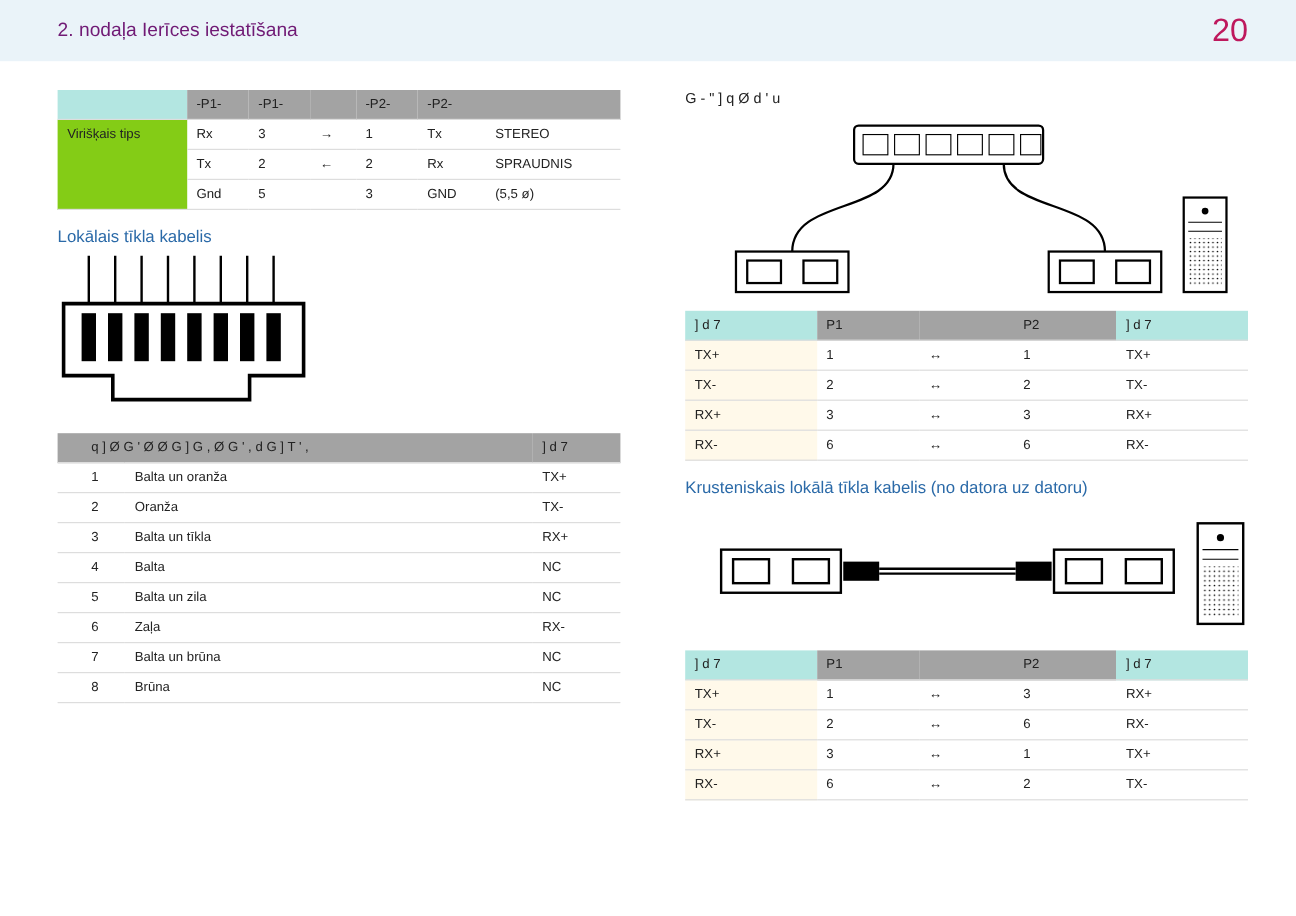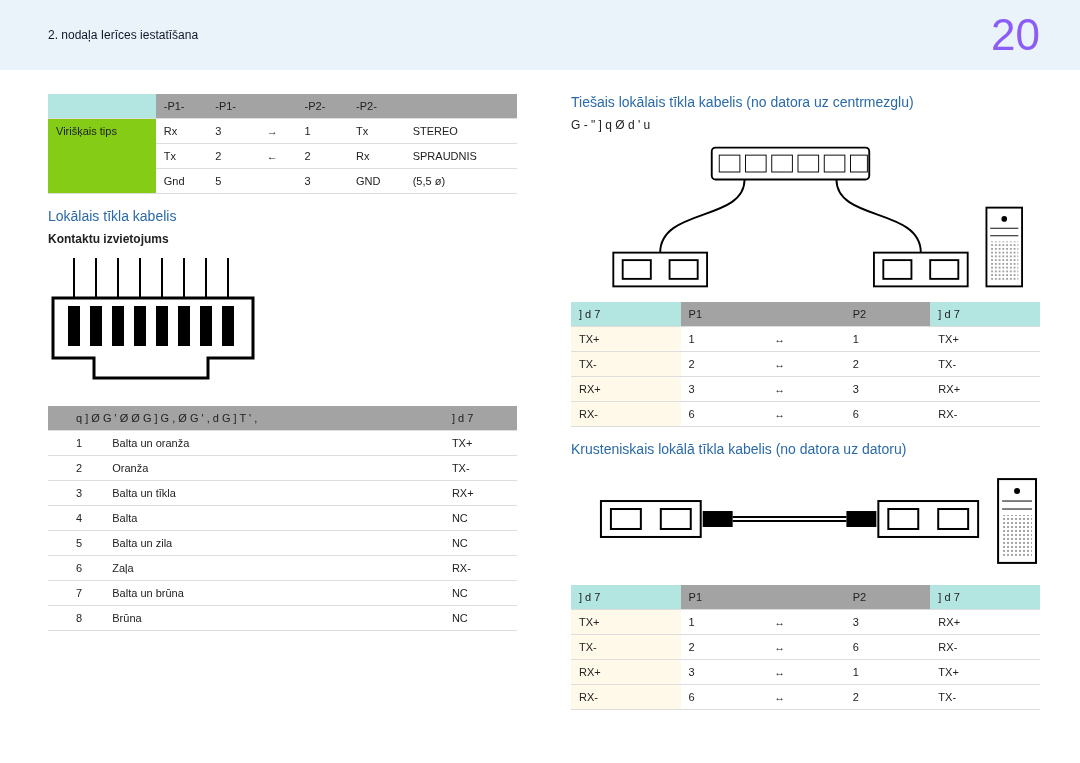--- a/index.html
+++ b/index.html
@@ -1,19 +1,19 @@
 <!DOCTYPE html>
 <html><head>
 <meta charset="utf-8">
 <style>
   * { box-sizing: border-box; margin: 0; padding: 0; }
   body { font-family: Arial, Helvetica, sans-serif; font-size: 11px; color: #222; background: #fff; width: 1080px; height: 763px; }
   .header { display: flex; justify-content: space-between; align-items: center; background: #eaf3f9; padding: 10px 40px 10px 48px; }
-  .header-left { color: #0f172a; font-size: 12px; }
-  .header-right { color: #8b5cf6; font-size: 44px; font-weight: 300; }
+  .header-left { color: #701a75; font-size: 16px; }
+  .header-right { color: #be185d; font-size: 27px; font-weight: 300; }
   .content { display: flex; gap: 54px; padding: 24px 40px 24px 48px; }
   .col { flex: 1; }
 
   table { border-collapse: collapse; width: 100%; margin-bottom: 14px; font-size: 11px; }
   th, td { text-align: left; padding: 6px 8px; border-bottom: 1px solid #ddd; }
   .hdr-row th, .hdr-row td { background: #a3a3a3; font-weight: 400; }
   .vcell { background: #84cc16; }
 
   .sec-title { color: #2b6aa8; font-size: 14px; margin-top: 10px; margin-bottom: 8px; }
   .sub-title { font-weight: bold; font-size: 12px; margin-bottom: 12px; }
@@ -80,21 +80,20 @@
         <td>5</td>
         <td></td>
         <td>3</td>
         <td>GND</td>
         <td>(5,5 ø)</td>
       </tr>
     </tbody>
       </table>
 
     <div class="sec-title">Lokālais tīkla kabelis</div>
-    <div class="sub-title">Kontaktu izvietojums</div>
 
     <div class="rj45">
       <svg viewBox="0 0 230 130">
         <g stroke="#000" stroke-width="2" fill="none">
           <line x1="26" y1="0" x2="26" y2="40"></line>
             <line x1="48" y1="0" x2="48" y2="40"></line>
           <line x1="70" y1="0" x2="70" y2="40"></line>
             <line x1="92" y1="0" x2="92" y2="40"></line>
           <line x1="114" y1="0" x2="114" y2="40"></line>
             <line x1="136" y1="0" x2="136" y2="40"></line>
@@ -159,21 +158,20 @@
       <tr>
             <td>8</td>
             <td>Brūna</td>
             <td>NC</td>
           </tr>
     </tbody>
       </table>
   </div>
 
   <div class="col">
-    <div class="sec-title" style="margin-top:0">Tiešais lokālais tīkla kabelis (no datora uz centrmezglu)</div>
     <div class="small-note">G -   " ] q Ø d     '   u</div>
 
     <div class="netdiag">
       <svg viewBox="0 0 470 160">
 
         <rect x="135" y="6" width="168" height="34" rx="4" fill="#fff" stroke="#000" stroke-width="2"></rect>
         <g fill="#fff" stroke="#000" stroke-width="1">
           <rect x="143" y="14" width="22" height="18"></rect>
             <rect x="171" y="14" width="22" height="18"></rect>
           <rect x="199" y="14" width="22" height="18"></rect>

